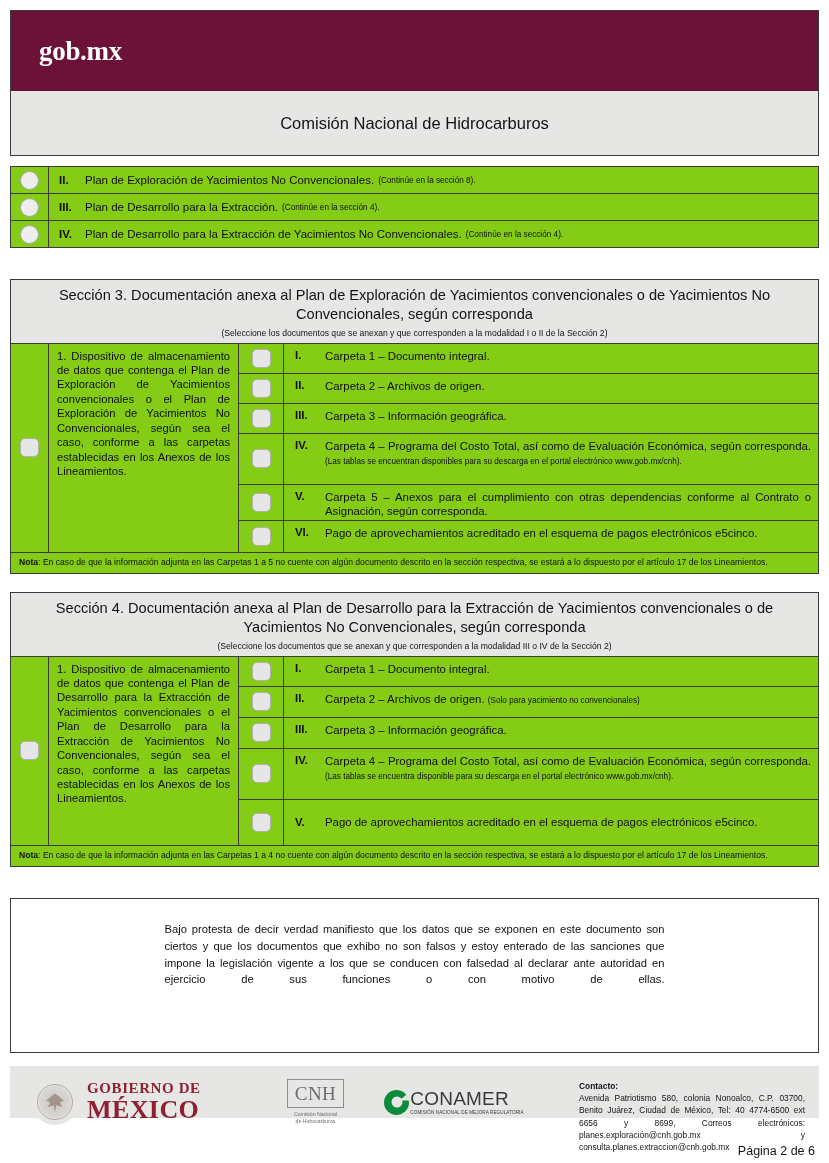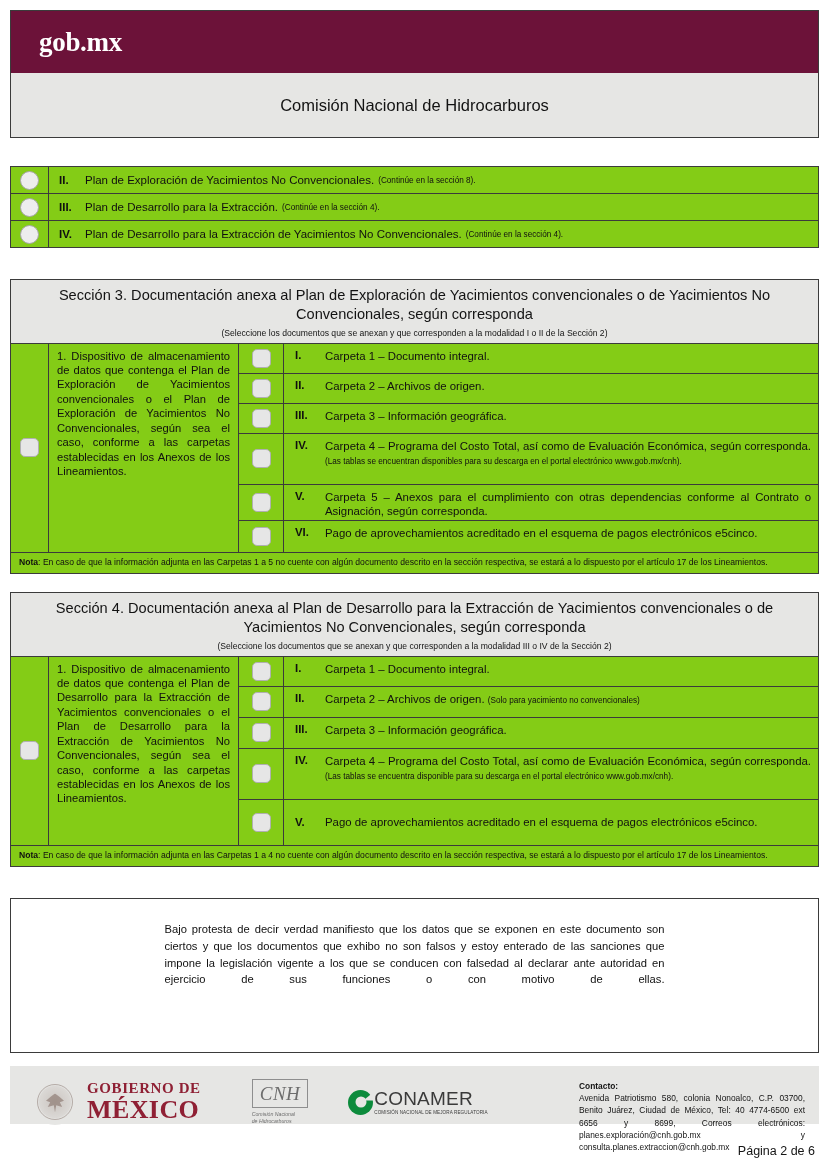--- a/index.html
+++ b/index.html
@@ -27,21 +27,21 @@
   .hdr-wrap {
     position: absolute;
     left: 10px;
     top: 10px;
     width: 809px;
     border: 1px solid #3b3b3b;
     box-sizing: border-box;
   }
   .hdr-brandbar {
     background: #6C1239;
-    height: 62px;
+    height: 80px;
     display: flex;
     align-items: center;
     padding-left: 28px;
     box-sizing: border-box;
   }
   .hdr-brand {
     color: #ffffff;
     font-family: "Liberation Serif", serif;
     font-size: 27px;
     font-weight: bold;
@@ -315,23 +315,22 @@
   }
   .gob-l2 {
     font-family: "Liberation Serif", serif;
     font-weight: bold;
     font-size: 26px;
     color: #8F2034;
     letter-spacing: 0.4px;
     margin-top: 1px;
   }
   .cnh-logo {
-    margin-left: 51px;
-    text-align: left;
-    font-style: italic;
+    margin-left: 86px;
+    text-align: center;
   }
   .cnh-box {
     border: 1px solid #8e8e8e;
     padding: 4px 7px 4px 7px;
     display: inline-block;
   }
   .cnh-letters {
     font-family: "Liberation Serif", serif;
     font-size: 19px;
     color: #6d6d6d;
@@ -599,21 +598,21 @@
     </div>
     <div class="note-row">
       <b>Nota</b><span>: En caso de que la información adjunta en las Carpetas 1 a 4 no cuente con algún documento descrito en la sección respectiva, se estará a lo dispuesto por el artículo 17 de los Lineamientos.</span>
     </div>
   </div>
 
   <div class="decl" style="top:898px; height:155px;">
     <div class="decl-text">Bajo protesta de decir verdad manifiesto que los datos que se exponen en este documento son ciertos y que los documentos que exhibo no son falsos y estoy enterado de las sanciones que impone la legislación vigente a los que se conducen con falsedad al declarar ante autoridad en ejercicio de sus funciones o con motivo de ellas.</div>
   </div>
 
-  <div class="footer" style="top:1066px; height:58px;">
+  <div class="footer" style="top:1066px; height:52px;">
     <div class="logos">
       <div class="eagle"></div>
       <div class="gob-text">
         <div class="gob-l1">GOBIERNO DE</div>
         <div class="gob-l2">MÉXICO</div>
       </div>
       <div class="cnh-logo">
         <div class="cnh-box">
           <div class="cnh-letters">CNH</div>
         </div>

